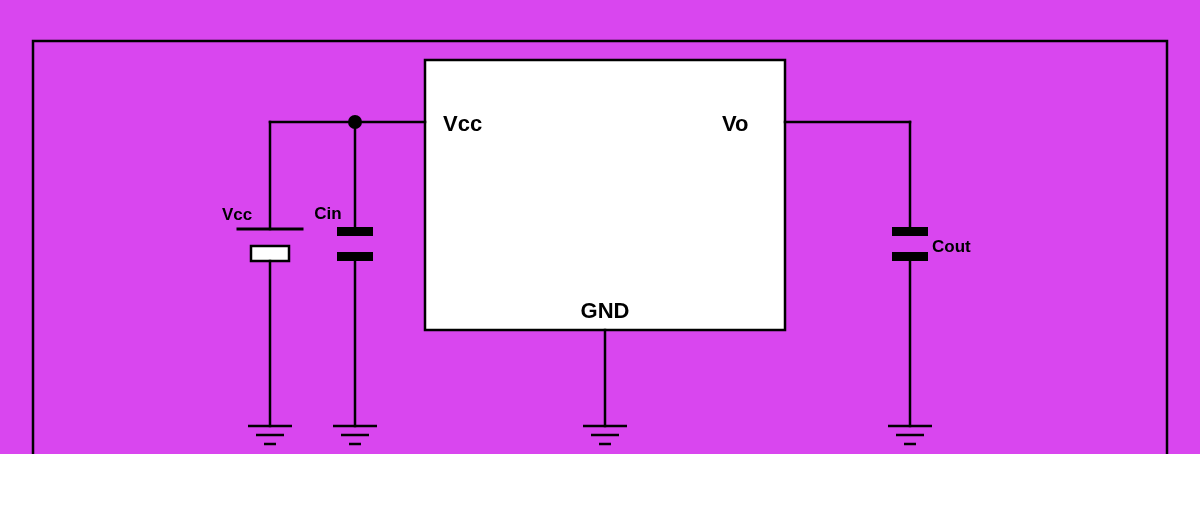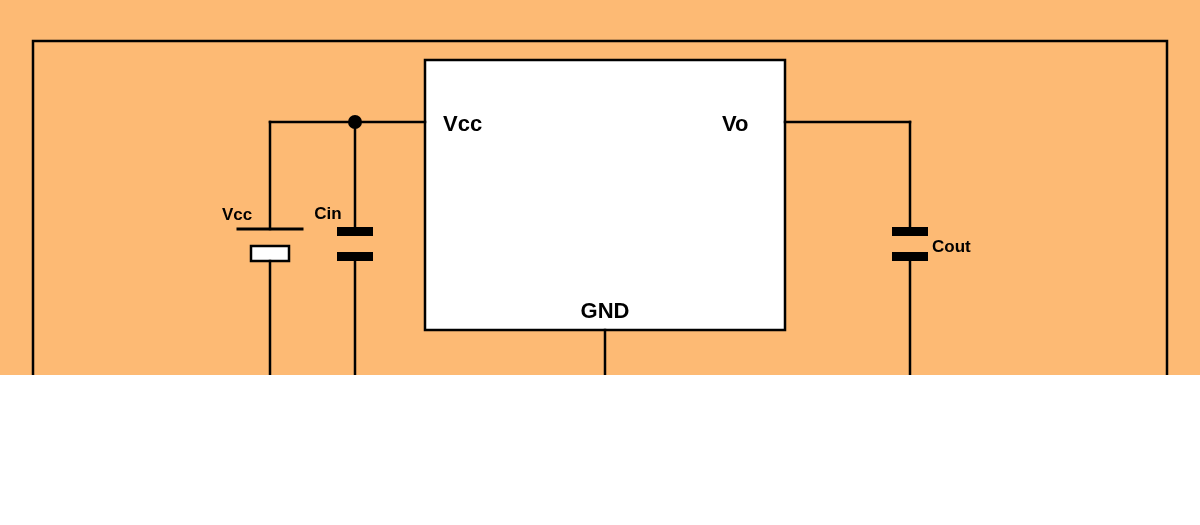--- a/index.html
+++ b/index.html
@@ -3,22 +3,22 @@
 <meta charset="utf-8">
 <style>
   html, body {
     margin: 0;
     padding: 0;
     background: #ffffff;
   }
   .canvas {
     position: relative;
     width: 1200px;
-    height: 375px;
-    background: #fdba74;
+    height: 454px;
+    background: #d946ef;
     font-family: "Liberation Sans", sans-serif;
   }
   svg {
     display: block;
   }
   svg text {
     font-family: "Liberation Sans", sans-serif;
     font-weight: bold;
     fill: #000000;
   }

